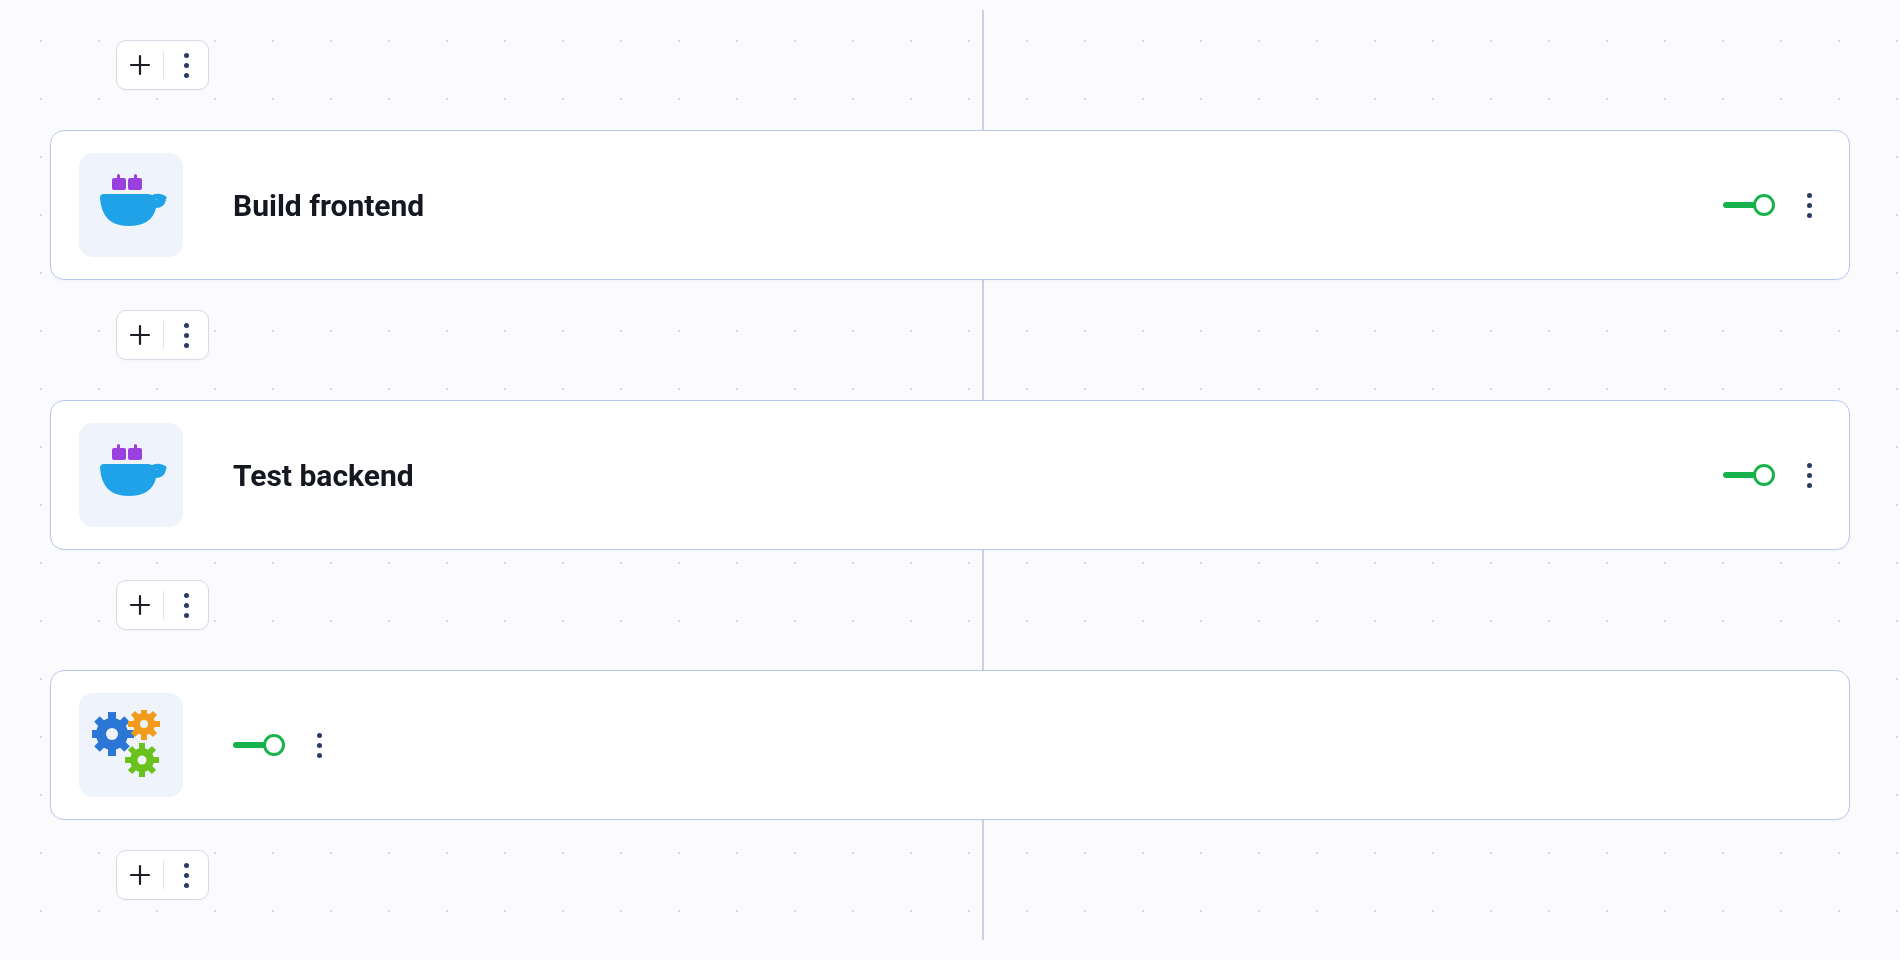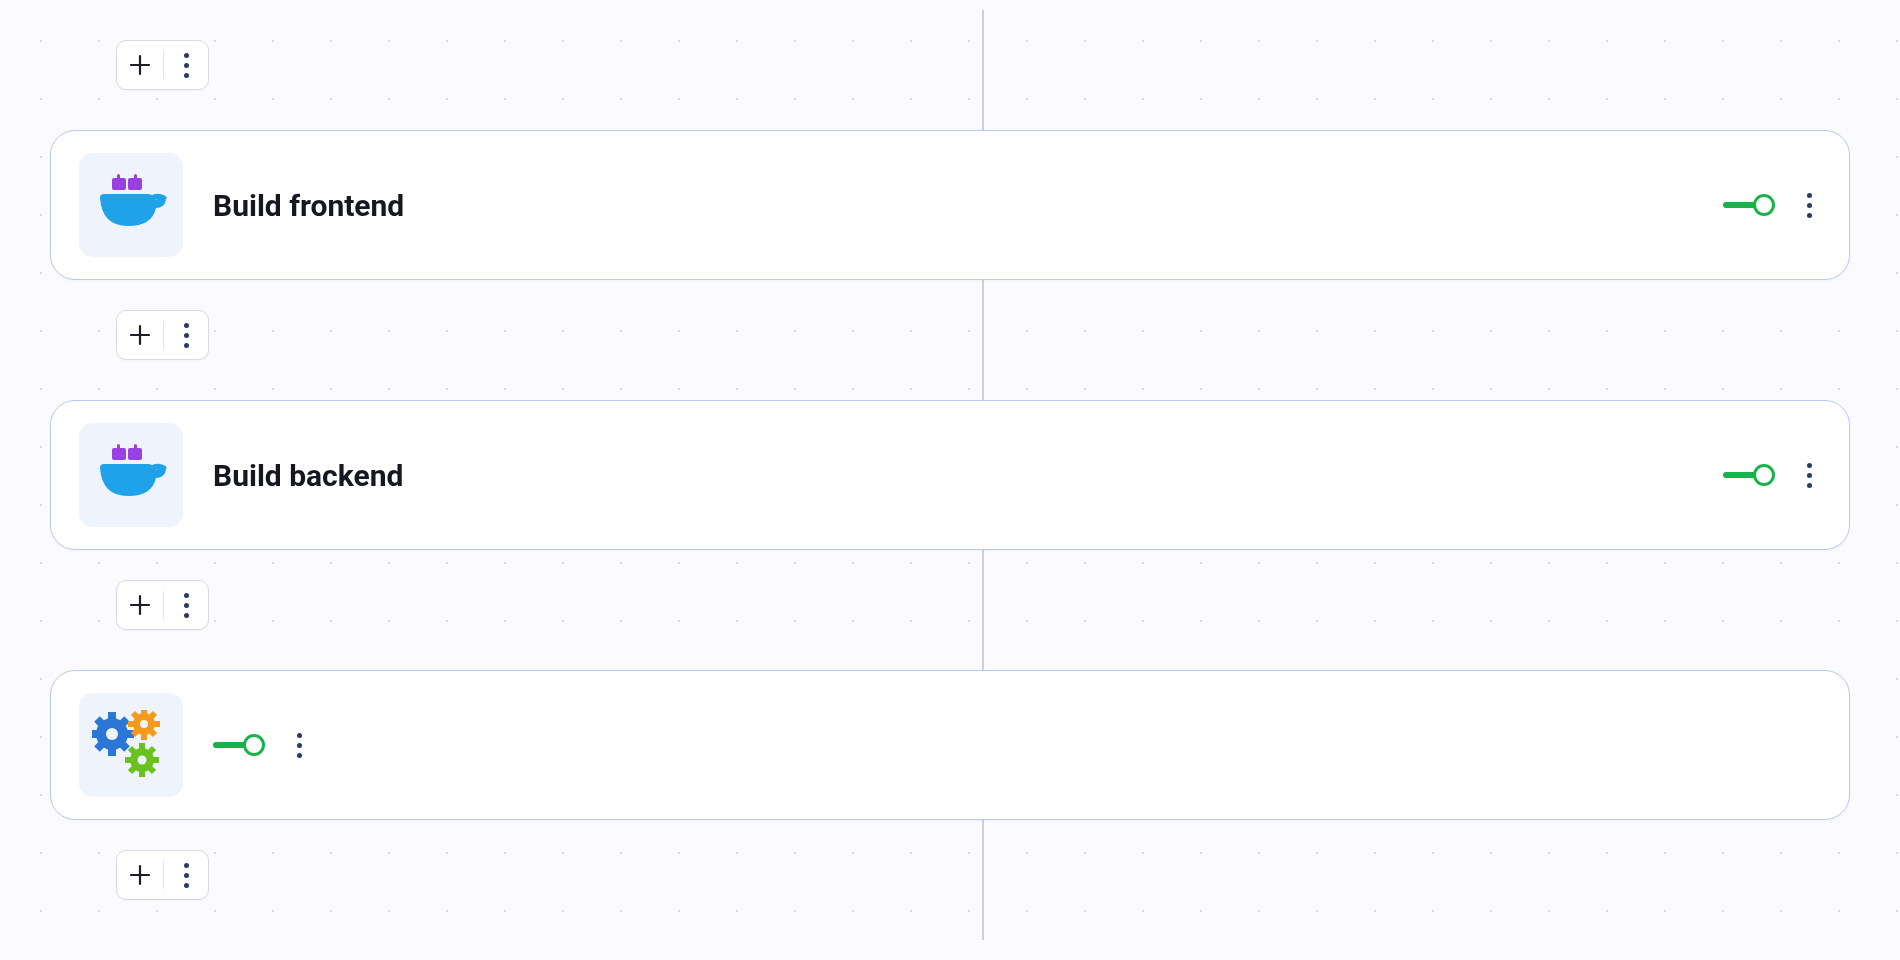--- a/index.html
+++ b/index.html
@@ -71,28 +71,29 @@
     width: 44px;
     height: 100%;
     display: flex;
     align-items: center;
     justify-content: center;
     cursor: pointer;
   }
   .step-card {
     background: #fff;
     border: 1px solid #b8c9ef;
-    border-radius: 25px;
+    border-radius: 14px;
     display: flex;
     align-items: center;
     padding: 22px 28px;
     margin: 30px 0;
     position: relative;
     z-index: 2;
     box-shadow: 0 1px 3px rgba(20,40,80,0.04);
+    gap: 20px;
   }
   .step-icon-box {
     width: 104px;
     height: 104px;
     border-radius: 14px;
     background: #eef3fc;
     display: flex;
     align-items: center;
     justify-content: center;
     margin-right: 30px;
@@ -233,21 +234,21 @@
     <div class="step-icon-box">
       <svg width="74" height="62" viewBox="0 0 74 62">
         <rect x="18" y="4" width="14" height="12" rx="2" fill="#9a3fe0"></rect>
         <rect x="34" y="4" width="14" height="12" rx="2" fill="#9a3fe0"></rect>
         <rect x="23" y="0" width="3" height="6" rx="1.5" fill="#9a3fe0"></rect>
         <rect x="40" y="0" width="3" height="6" rx="1.5" fill="#9a3fe0"></rect>
         <path d="M6 24 Q6 20 10 20 L54 20 Q60 20 62 26 Q66 22 72 26 Q70 34 62 34 Q58 52 34 52 Q8 52 6 24 Z" fill="#1fa2e8"></path>
         <path d="M56 26 Q62 20 70 24" stroke="#1fa2e8" stroke-width="5" fill="none" stroke-linecap="round"></path>
       </svg>
     </div>
-    <div class="step-title">Build backend</div>
+    <div class="step-title">Test backend</div>
     <div class="step-actions">
       <div class="toggle">
         <div class="toggle-track"></div>
         <div class="toggle-knob"></div>
       </div>
       <div class="kebab">
         <div class="kebab-dots">
             <span></span>
             <span></span>
             <span></span>

